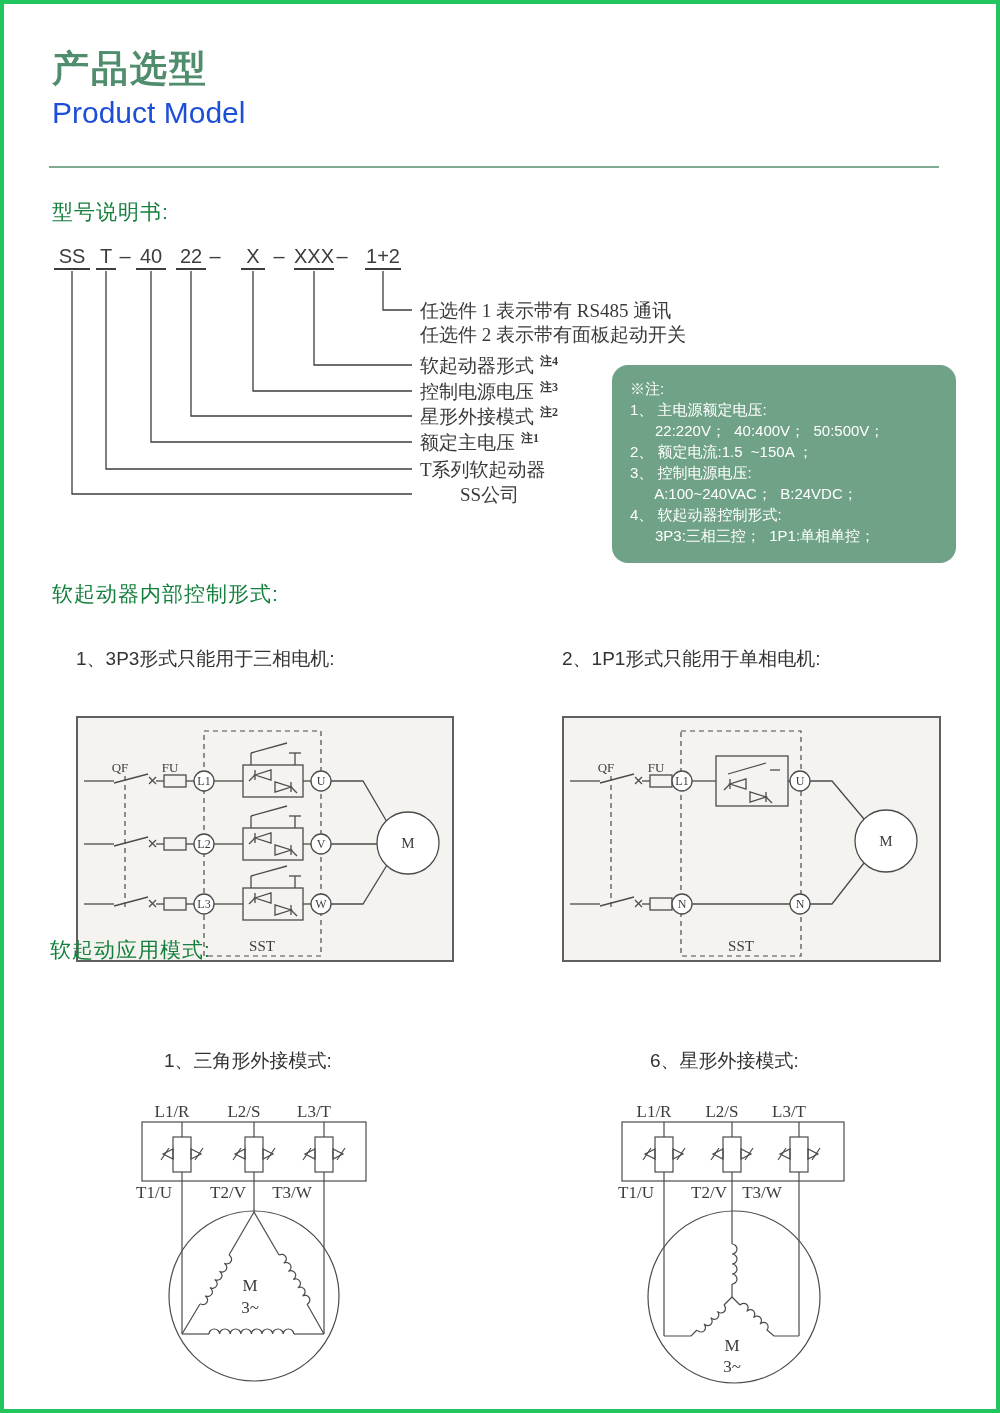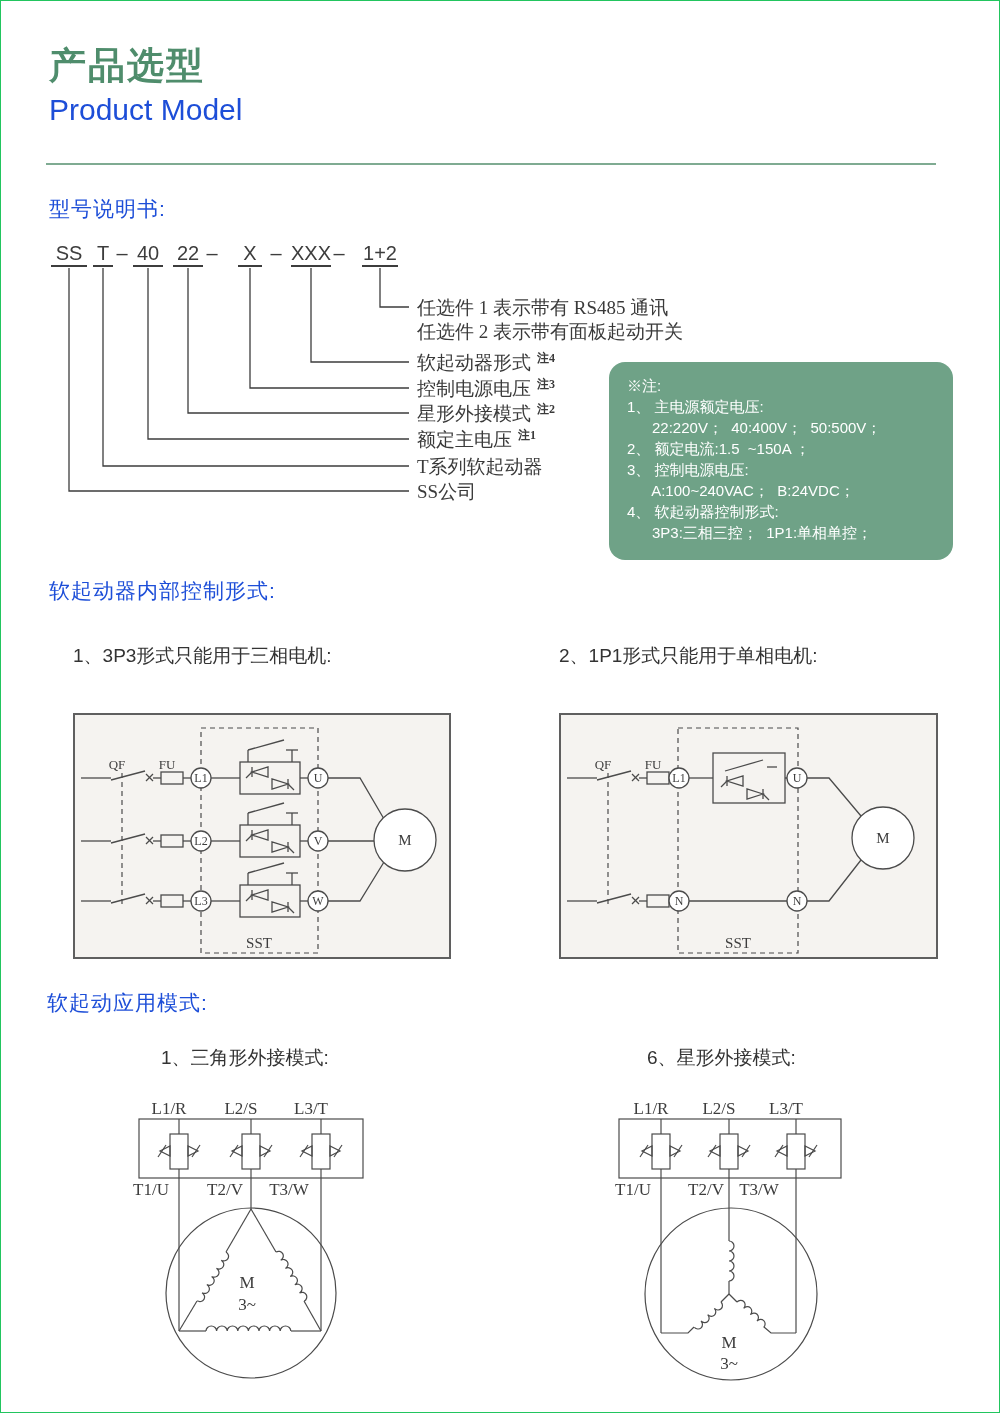--- a/index.html
+++ b/index.html
@@ -1,28 +1,28 @@
 <!DOCTYPE html>
 <html><head>
 <meta charset="utf-8">
 <style>
   html,body{margin:0;padding:0;background:#e9e9e9;}
   .page{
     position:relative;width:1000px;height:1413px;margin:0 auto;
-    background:#ffffff;border:1px solid #22c55e;box-sizing:border-box;
+    background:#ffffff;border:4px solid #22c55e;box-sizing:border-box;
     font-family:"Liberation Sans", sans-serif;color:#3d3d3d;overflow:hidden;
   }
   .abs{position:absolute;}
   .title-zh{left:48px;top:40px;font-size:37px;font-weight:bold;color:#4f8d6c;letter-spacing:2px;}
   .title-en{left:48px;top:92px;font-size:30px;color:#1d4ed8;}
   .divider{left:45px;top:162px;width:890px;height:2px;background:#7fab92;}
-  .sec-head{font-size:21px;color:#1d4ed8;letter-spacing:1px;}
+  .sec-head{font-size:21px;color:#15803d;letter-spacing:1px;}
   .model-head{left:48px;top:194px;}
   .ctrl-head{left:48px;top:576px;}
-  .app-head{left:46px;top:988px;}
+  .app-head{left:46px;top:932px;}
   .sub-item{font-size:19px;color:#333;}
   .callout-row{left:416px;height:24px;font-size:19px;color:#3a3a3a;white-space:nowrap;font-family:Liberation Serif, serif;}
   .callout-row .sup{font-size:12px;vertical-align:super;margin-left:6px;font-weight:bold;color:#3a3a3a;}
   .note-box{
     left:608px;top:361px;width:344px;height:198px;background:#6fa287;border-radius:16px;
     color:#ffffff;font-size:15px;line-height:21px;padding:13px 18px;box-sizing:border-box;
   }
   .note-line{white-space:pre;}
   .diag-box{background:#f5f3f0;border:2px solid #5f5f5f;box-sizing:border-box;}
   .box-3p3{left:72px;top:712px;width:378px;height:246px;}
@@ -81,21 +81,21 @@
     </g>
   </svg>
 
   <div class="abs callout-row" style="top:294px;"><span>任选件 1  表示带有 RS485  通讯</span></div>
   <div class="abs callout-row" style="top:318px;"><span>任选件 2  表示带有面板起动开关</span></div>
   <div class="abs callout-row" style="top:349px;"><span>软起动器形式</span><span class="sup">注4</span></div>
   <div class="abs callout-row" style="top:375px;"><span>控制电源电压</span><span class="sup">注3</span></div>
   <div class="abs callout-row" style="top:400px;"><span>星形外接模式</span><span class="sup">注2</span></div>
   <div class="abs callout-row" style="top:426px;"><span>额定主电压</span><span class="sup">注1</span></div>
   <div class="abs callout-row" style="top:453px;"><span>T系列软起动器</span></div>
-  <div class="abs callout-row" style="top:478px;"><span>SS公司</span></div>
+  <div class="abs callout-row" style="top:478px;margin-left:40px;"><span>SS公司</span></div>
 
   <div class="abs note-box">
     <div class="note-line">※注:</div>
     <div class="note-line">1、 主电源额定电压:</div>
     <div class="note-line">      22:220V；  40:400V；  50:500V；</div>
     <div class="note-line">2、 额定电流:1.5  ~150A ；</div>
     <div class="note-line">3、 控制电源电压:</div>
     <div class="note-line">      A:100~240VAC；  B:24VDC；</div>
     <div class="note-line">4、 软起动器控制形式:</div>
     <div class="note-line">      3P3:三相三控；  1P1:单相单控；</div>

